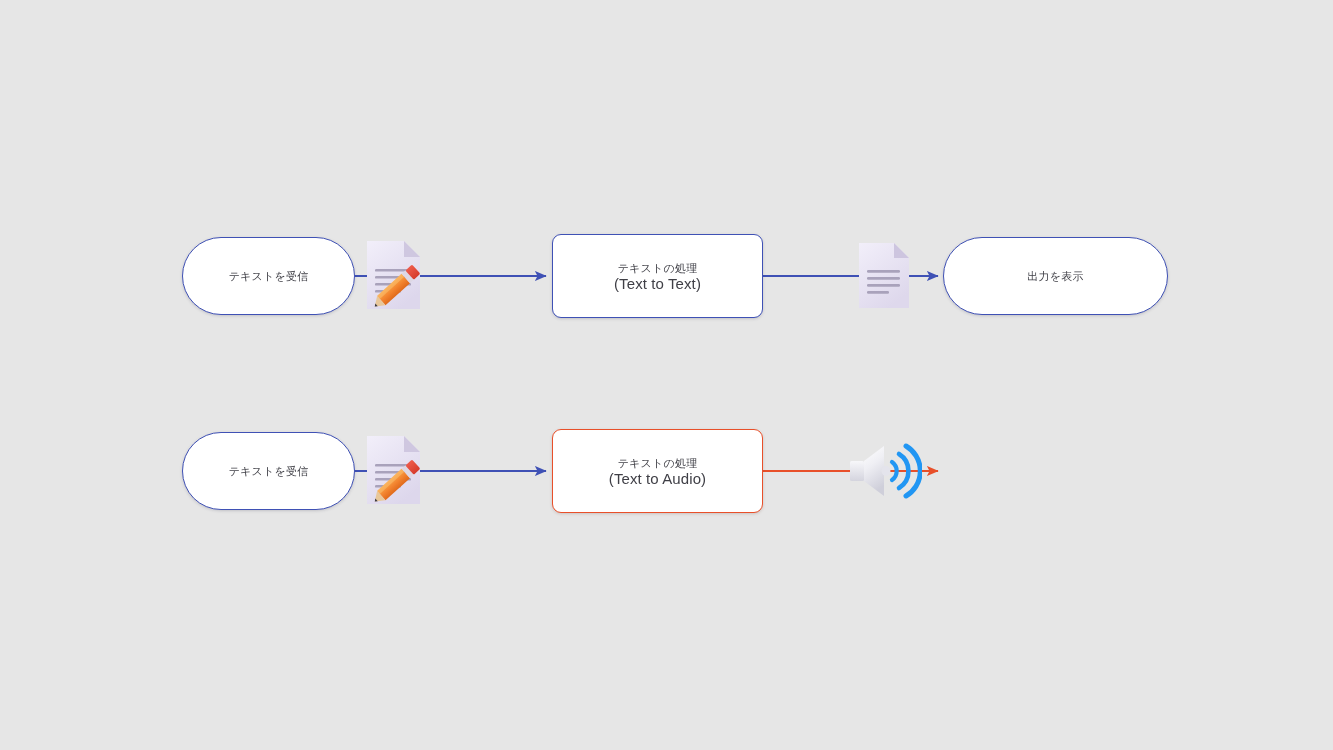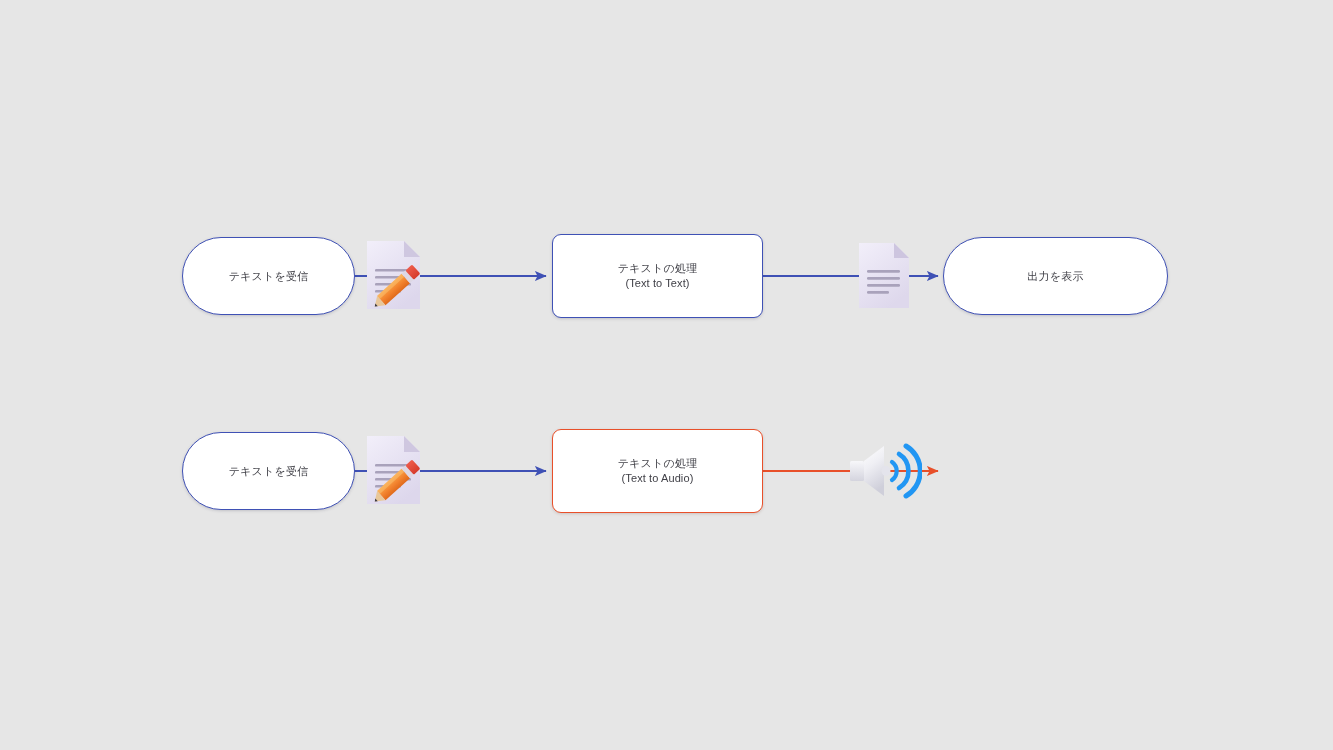--- a/index.html
+++ b/index.html
@@ -61,21 +61,21 @@
   }
   .node-label {
     color: #3f3f46;
     font-size: 11px;
     line-height: 15px;
     letter-spacing: 0.2px;
     white-space: nowrap;
   }
   .node-sublabel {
     color: #3f3f46;
-    font-size: 11px;
+    font-size: 15px;
     line-height: 15px;
     letter-spacing: 0.1px;
     white-space: nowrap;
   }
   
   .icon-wrap {
     position: absolute;
     z-index: 4;
   }
   .icon-wrap svg { display: block; }

